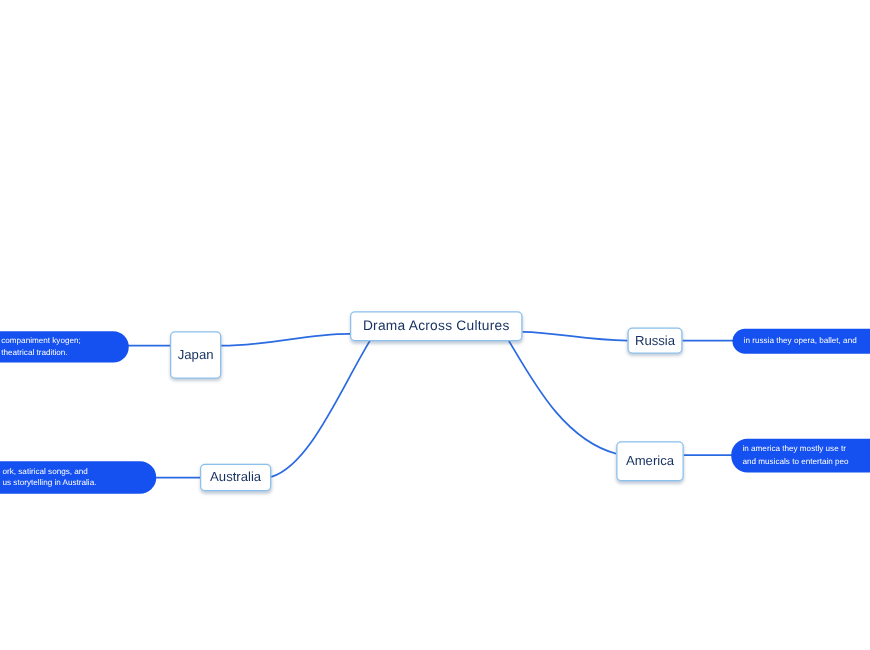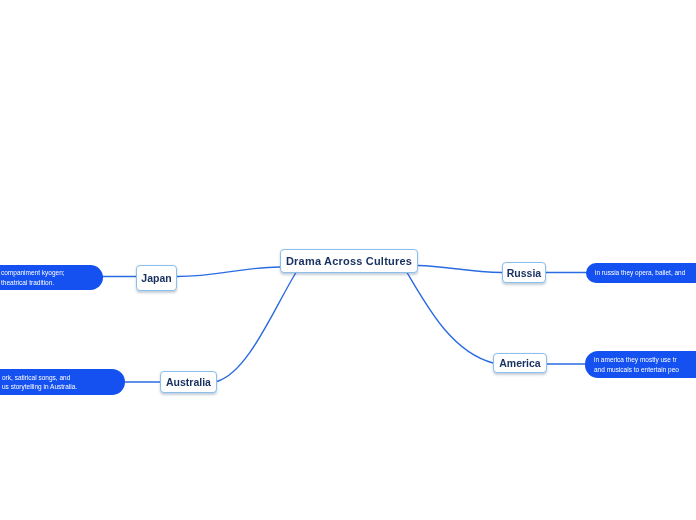--- a/index.html
+++ b/index.html
@@ -5,28 +5,28 @@
   html,body{margin:0;padding:0;background:#ffffff;}
   #canvas{
     position:relative;width:696px;height:520px;background:#ffffff;
     overflow:hidden;font-family:"Liberation Sans",sans-serif;
   }
   svg.connectors{position:absolute;left:0;top:0;width:696px;height:520px;}
   svg.connectors path{fill:none;stroke:#2b6be2;stroke-width:1.4px;}
   .node{
     position:absolute;background:#ffffff;border:1.2px solid #8cc0ec;border-radius:4px;
     display:flex;align-items:center;justify-content:center;box-sizing:border-box;
-    color:#16305f;font-weight:bold;box-shadow:0 1.5px 2.5px rgba(50,80,120,.28);
+    color:#16305f;font-weight:normal;box-shadow:0 1.5px 2.5px rgba(50,80,120,.28);
     white-space:nowrap;cursor:pointer;
   }
   .node.root{left:280px;top:249px;width:138px;height:24px;font-size:11px;letter-spacing:.2px;}
-  .node.japan{left:136px;top:265px;width:41px;height:26px;font-size:10.5px;}
+  .node.japan{left:136px;top:265px;width:41px;height:38px;font-size:10.5px;}
   .node.russia{left:502px;top:262px;width:44px;height:21px;font-size:10.5px;}
   .node.australia{left:160px;top:371px;width:57px;height:22px;font-size:10.5px;justify-content:center;}
-  .node.america{left:493px;top:353px;width:54px;height:20px;font-size:10.5px;}
+  .node.america{left:493px;top:353px;width:54px;height:32px;font-size:10.5px;}
   .note{
     position:absolute;background:#1551f0;color:#ffffff;border-radius:13px;
     font-size:6.5px;line-height:9.5px;display:flex;flex-direction:column;
     justify-content:center;box-sizing:border-box;cursor:pointer;
   }
   .note div{white-space:nowrap;}
   .note.japan{left:-48px;top:265px;width:151px;height:25px;padding-left:49px;}
   .note.australia{left:-50px;top:369px;width:175px;height:26px;padding-left:52px;}
   .note.russia{left:586px;top:263px;width:130px;height:20px;padding-left:9px;}
   .note.america{left:585px;top:351px;width:131px;height:27px;padding-left:9px;}

